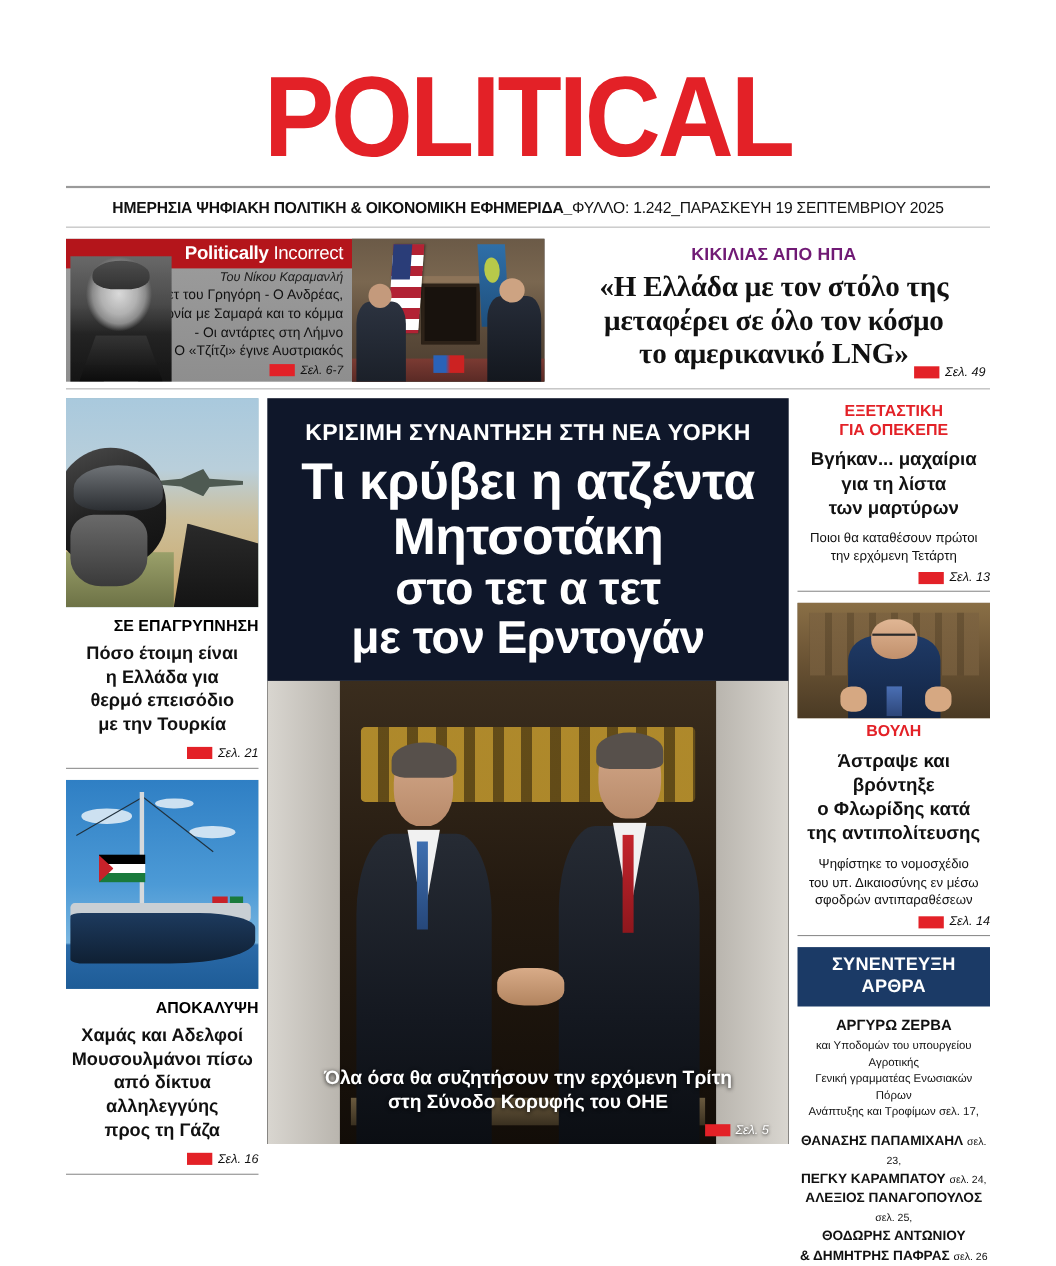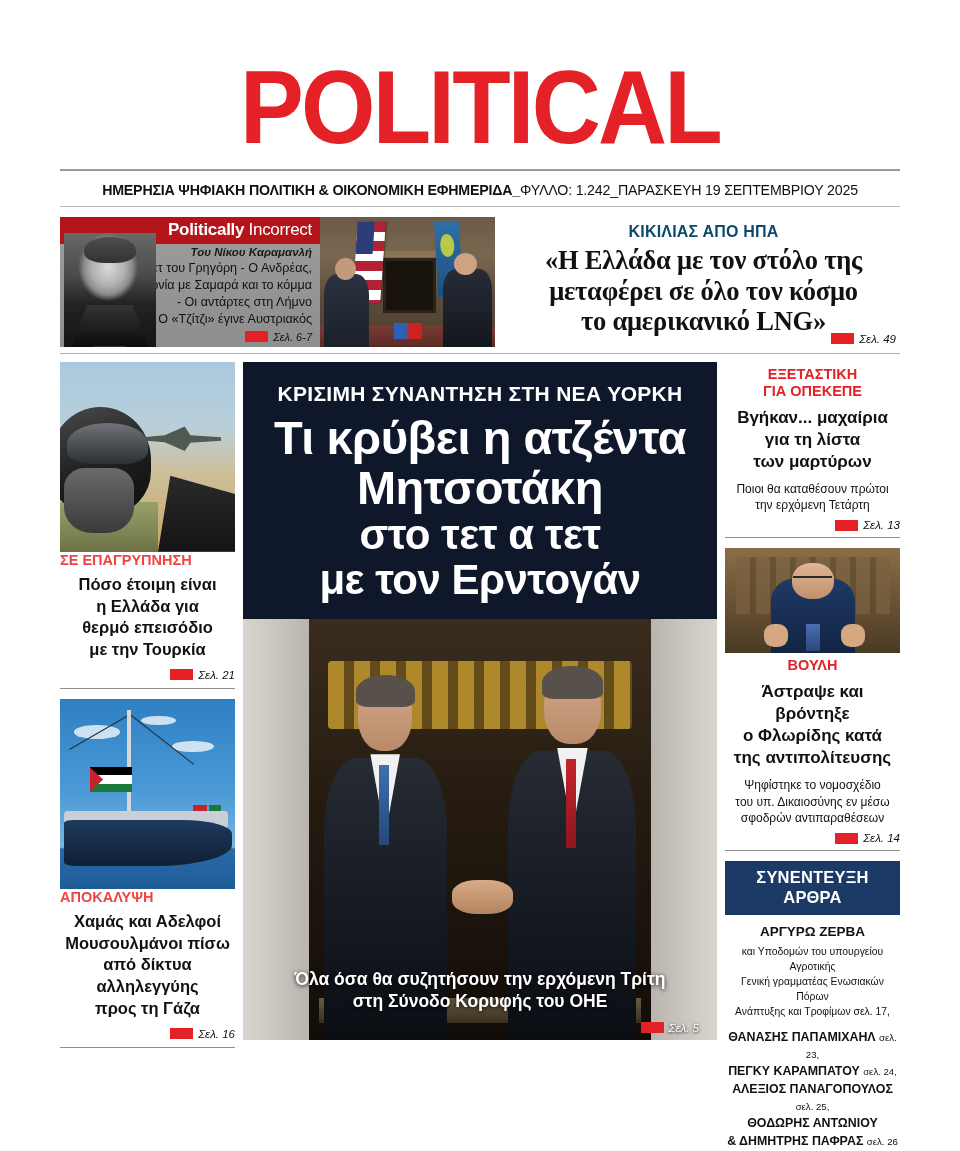--- a/index.html
+++ b/index.html
@@ -118,21 +118,21 @@
     width: 32px; height: 26px;
     background: #d9d4cf;
     clip-path: polygon(50% 0, 100% 100%, 0 100%);
   }
   .pi-byline {
     text-align: right;
     padding-right: 8px;
     margin-top: 2px;
     font-size: 11.5px;
     font-style: italic;
-    font-weight: bold;
+    font-weight: normal;
     color: #1a1a1a;
     margin-left: 18px;
   }
   .pi-lines {
     text-align: right;
     padding-right: 8px;
     margin-top: 2px;
     color: #111;
     font-size: 12.6px;
     line-height: 1.36;
@@ -187,21 +187,21 @@
     background: linear-gradient(90deg,#2a62b8 0 40%, #c22 55% 100%); }
 
   
   .lng-box {
     flex: 1;
     padding-left: 12px;
     text-align: center;
     position: relative;
   }
   .lng-kicker {
-    color: #0c4a6e;
+    color: #701a75;
     font-weight: bold;
     font-size: 16px;
     letter-spacing: 0.2px;
     margin-top: 6px;
   }
   .lng-title {
     font-family: "Liberation Serif", serif;
     font-weight: bold;
     font-size: 26.5px;
     line-height: 1.16;
@@ -256,24 +256,25 @@
   .jet-visor { position:absolute; left:4%; top:32%; width:46%; height:22%;
     border-radius: 50% 50% 30% 30%; background: linear-gradient(180deg,#6f7377,#2c2f33); }
   .jet-mask { position:absolute; left:2%; top:56%; width:40%; height:34%;
     border-radius: 30% 30% 40% 40%; background: linear-gradient(180deg,#6a6a6a,#3a3a3a); }
   .jet-body { position:absolute; left:-4%; bottom:0; width:60%; height:26%;
     background: linear-gradient(180deg,#9aa06a,#6d7246); }
   .jet-rail { position:absolute; right:0; bottom:0; width:44%; height:40%;
     background: linear-gradient(180deg,#2a2a2a,#141414); clip-path: polygon(16% 0,100% 24%,100% 100%,0 100%); }
 
   .lcard-kicker {
-    color: #ef4444;
+    color: #000000;
     font-weight: bold;
     font-size: 14.5px;
-    text-align: left;
+    text-align: right;
+    margin-top: 10px;
   }
   .lcard-title {
     text-align: center;
     font-weight: bold;
     font-size: 16.5px;
     line-height: 1.32;
     color: #111;
     margin-top: 6px;
   }
   .lcard-sel {

